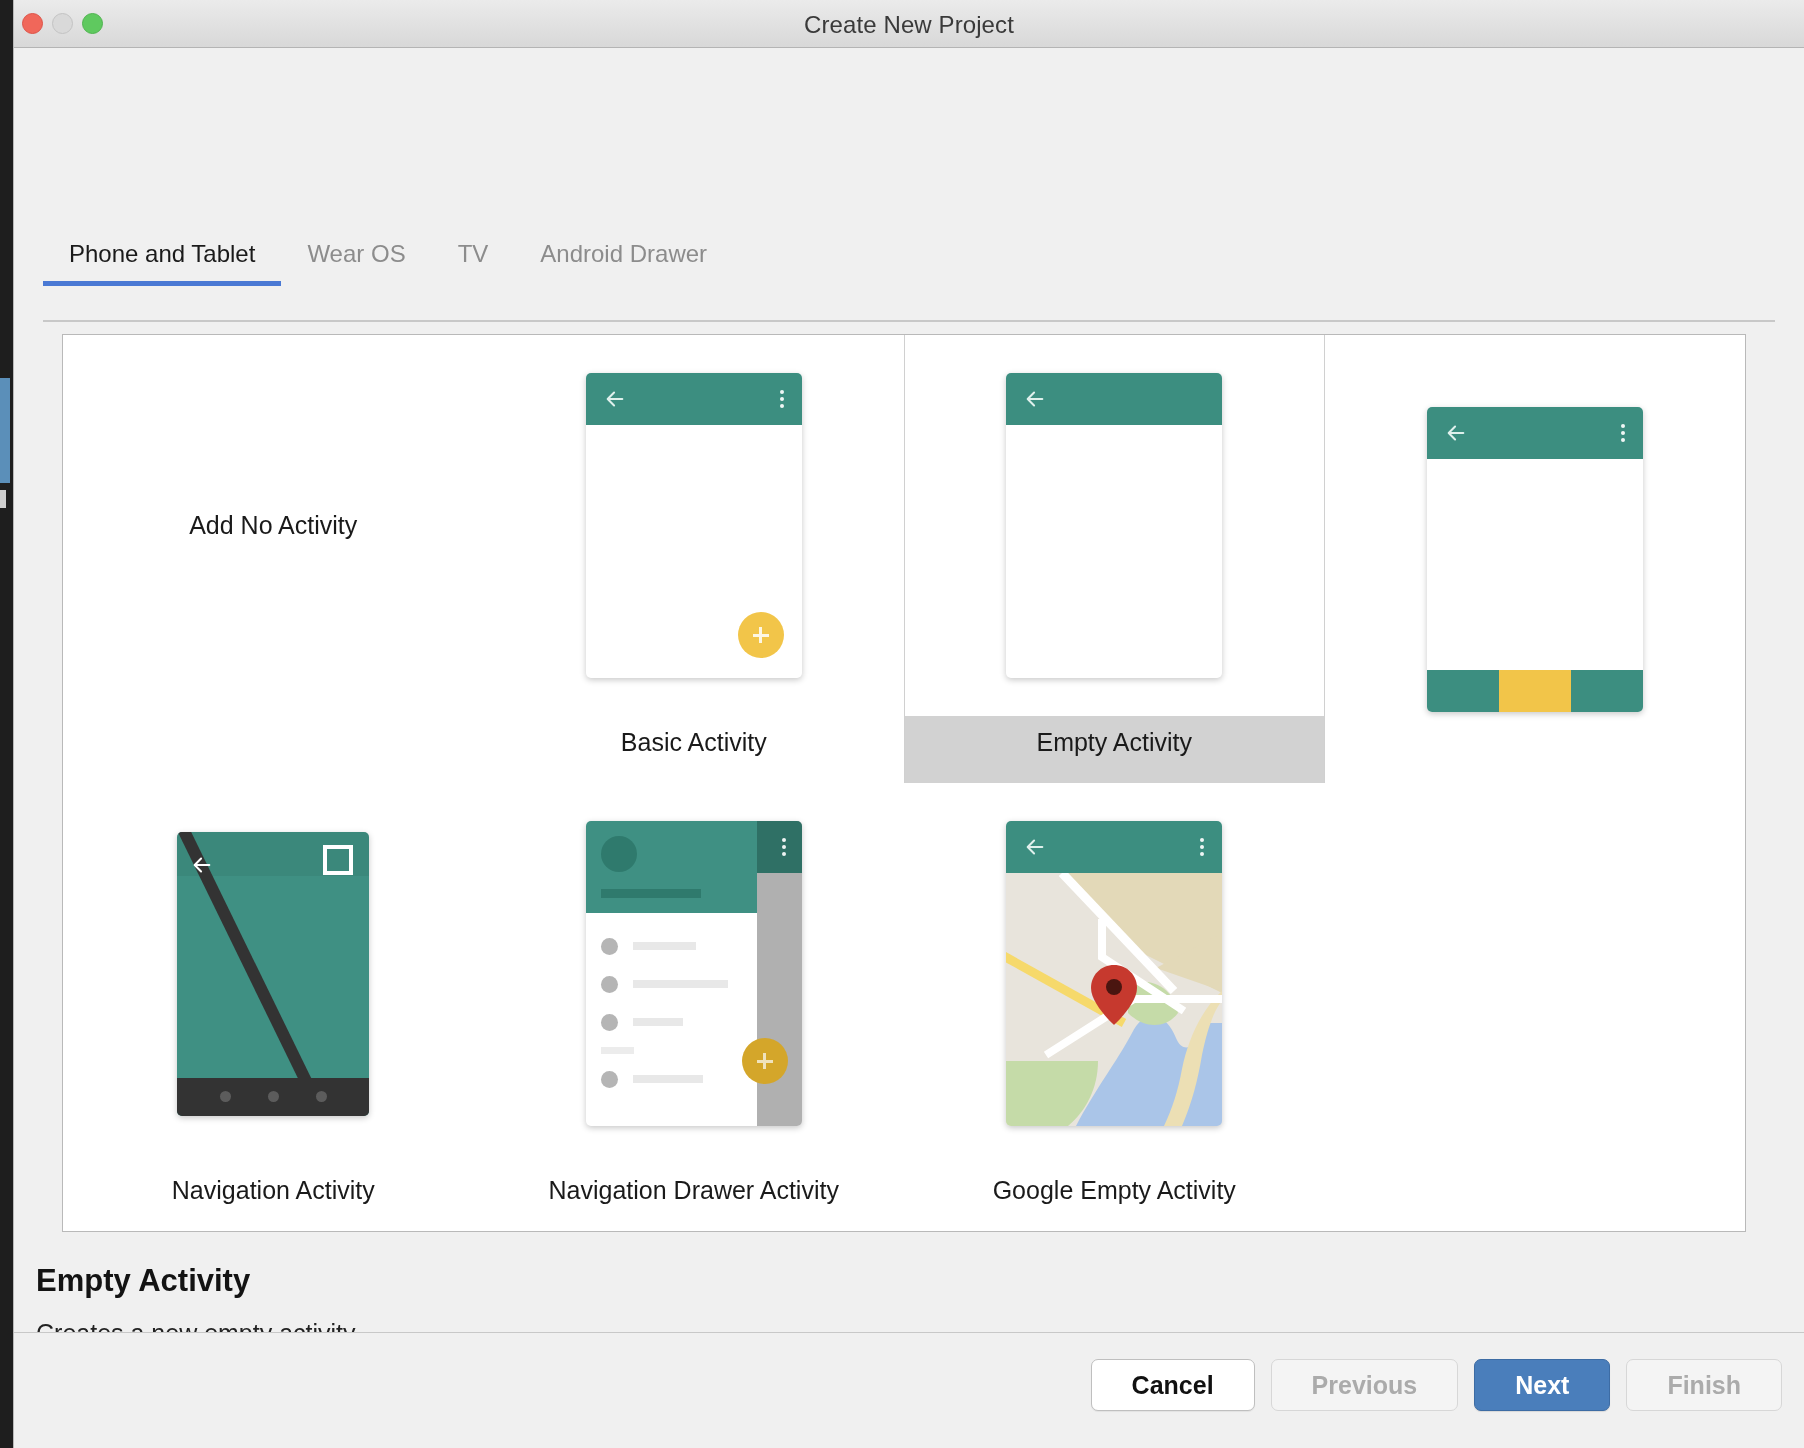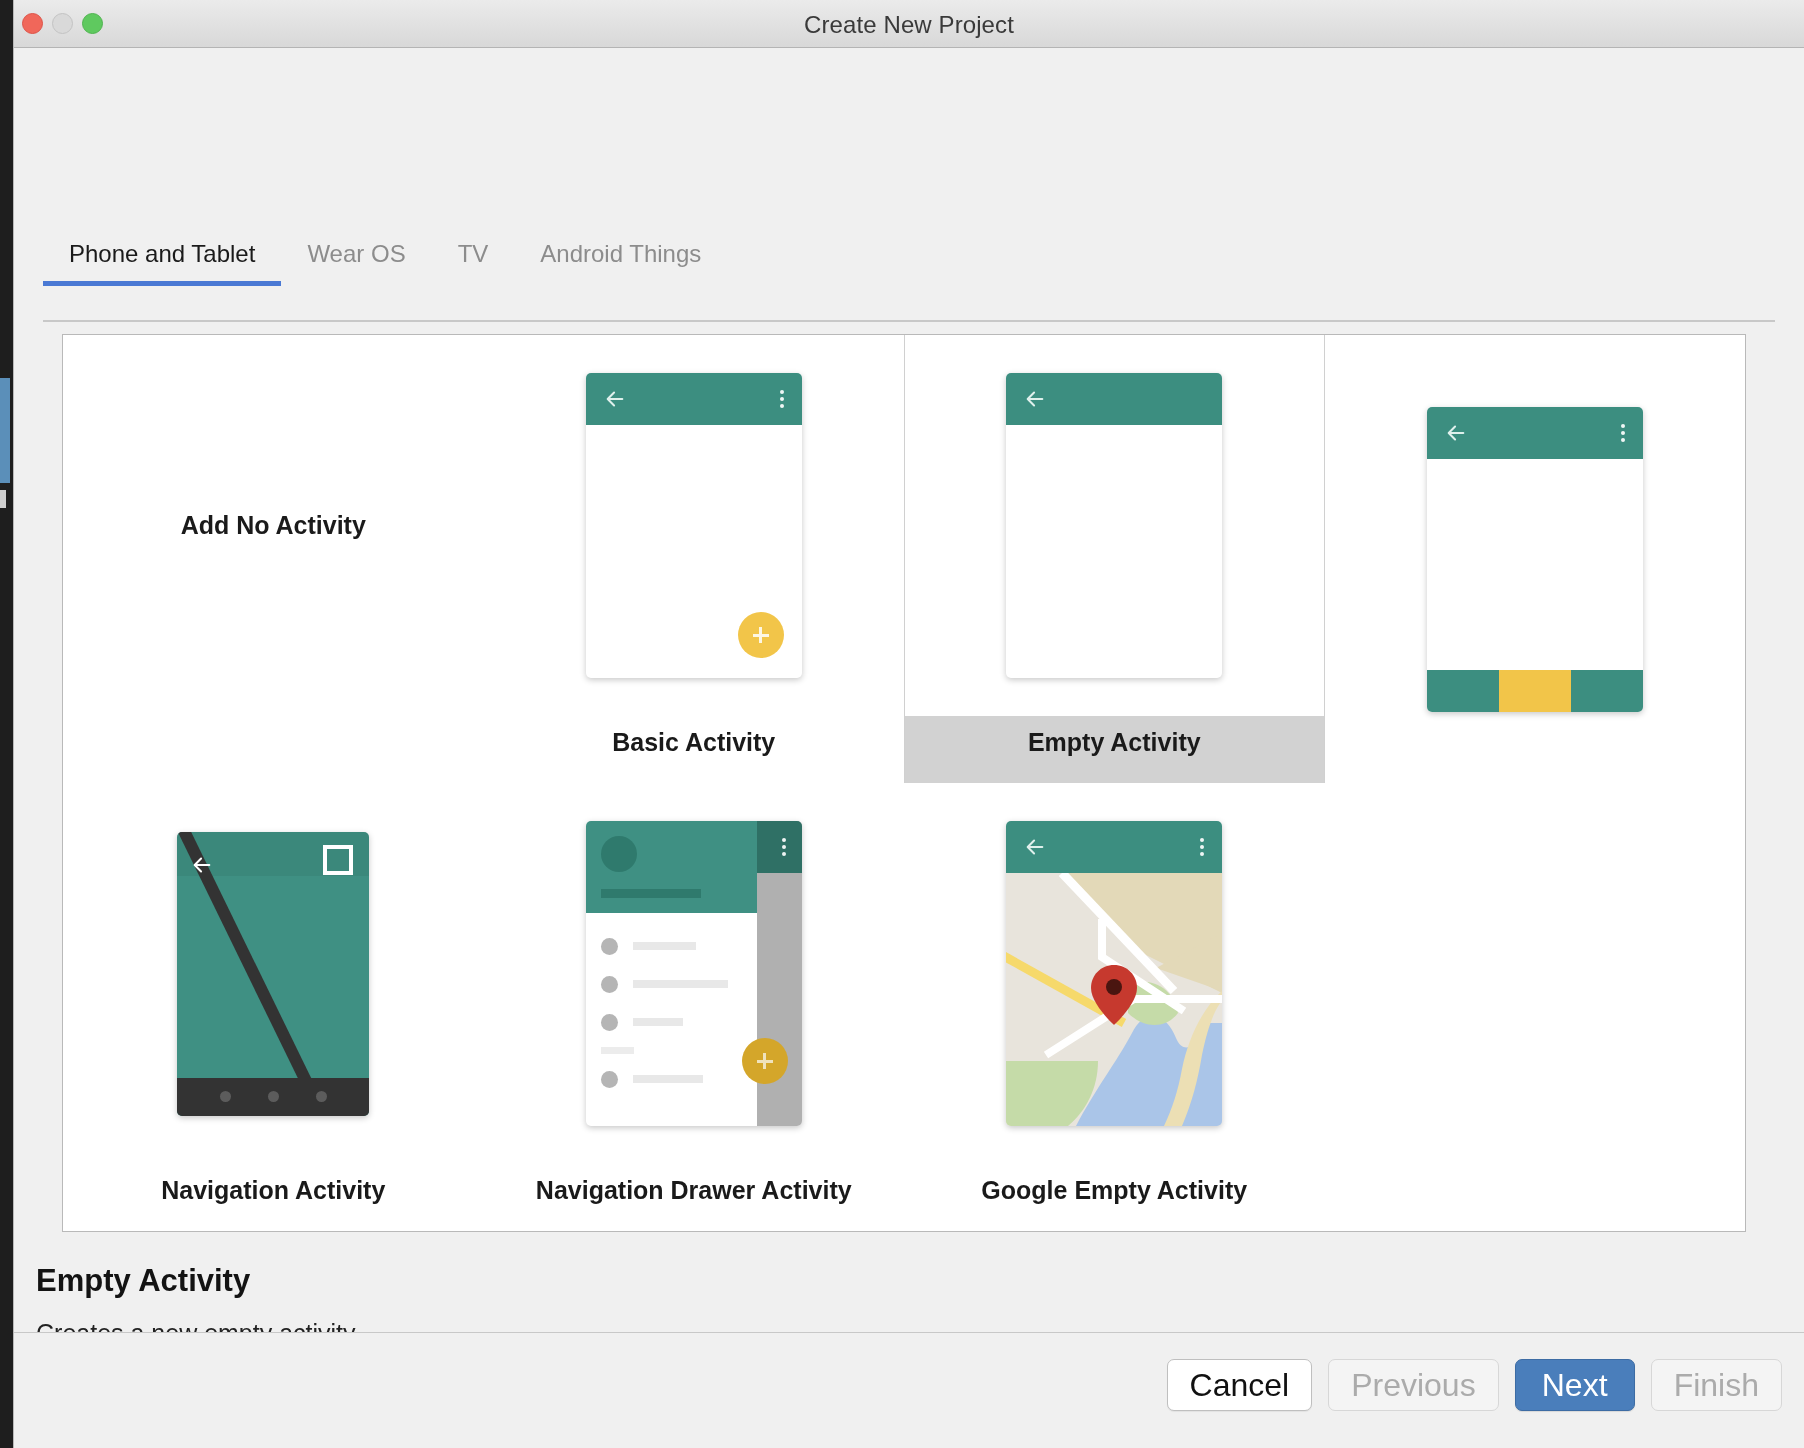--- a/index.html
+++ b/index.html
@@ -152,21 +152,20 @@
     grid-template-rows: 1fr 1fr;
   }
   .cell {
     position: relative;
     display: flex;
     flex-direction: column;
     align-items: center;
     justify-content: center;
     box-sizing: border-box;
     cursor: pointer;
-    font-weight: bold;
   }
   .cell.selected {
     border-left: 1px solid #d0d0d0;
     border-right: 1px solid #d0d0d0;
   }
   .thumb-slot {
     flex: 1;
     display: flex;
     align-items: center;
     justify-content: center;
@@ -479,28 +478,29 @@
     position: absolute;
     right: 22px;
     top: 26px;
     display: flex;
     gap: 16px;
   }
   .btn {
     min-width: 120px;
     height: 52px;
     border-radius: 7px;
-    font-size: 32px;
+    font-size: 25px;
     display: flex;
     align-items: center;
     justify-content: center;
     box-sizing: border-box;
-    padding: 0 22px;
+    padding: 0 40px;
     cursor: pointer;
     user-select: none;
+    font-weight: bold;
   }
   .btn.normal {
     background: #ffffff;
     border: 1px solid #bfbfbf;
     color: #111111;
     box-shadow: 0 1px 1px rgba(0,0,0,0.06);
   }
   .btn.disabled {
     background: #f4f4f4;
     border: 1px solid #d7d7d7;
@@ -541,21 +541,21 @@
         <div class="tab active">
           <span>Phone and Tablet</span>
         </div>
         <div class="tab">
           <span>Wear OS</span>
         </div>
         <div class="tab">
           <span>TV</span>
         </div>
         <div class="tab">
-          <span>Android Things</span>
+          <span>Android Drawer</span>
         </div>
       </div>
       <div class="tab-rule"></div>
 
       <div class="panel">
         <div class="grid">
 
           <div class="cell">
             <div class="thumb-slot">
               <span class="plain-label">Add No Activity</span>

